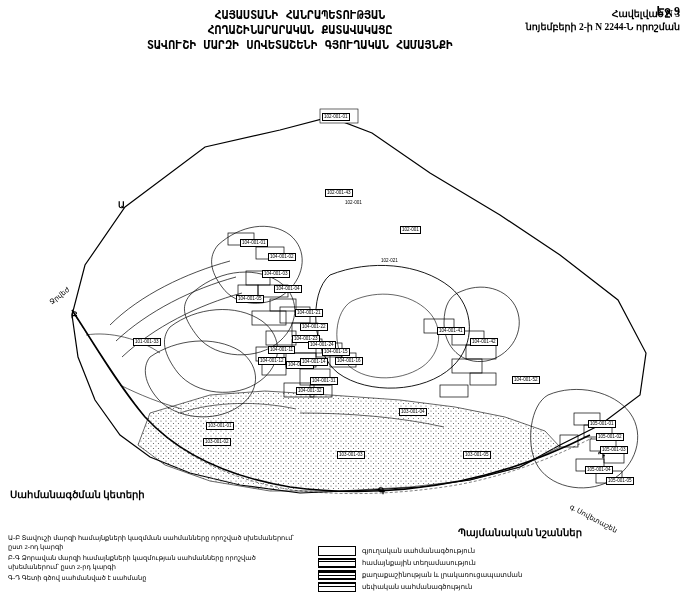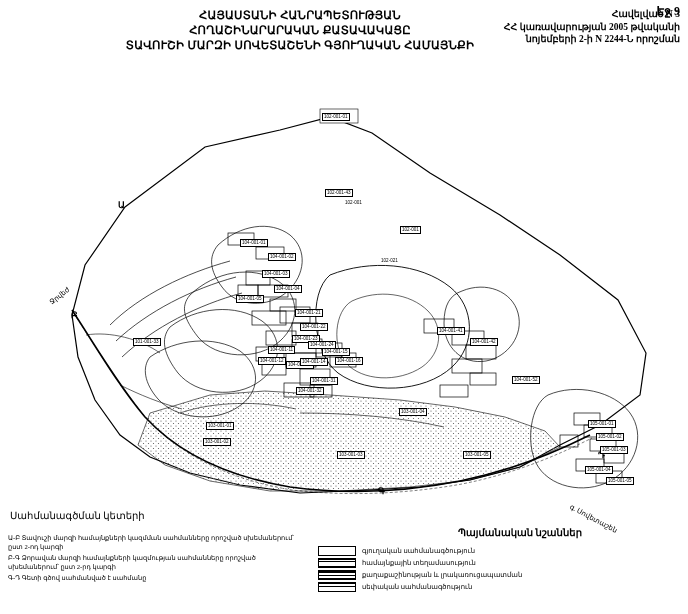--- a/index.html
+++ b/index.html
@@ -10,21 +10,21 @@
     color:#000;
     position:relative;
     overflow:hidden;
   }
   .page{position:absolute;inset:0;}
 
   
   .hdr-title{
     position:absolute;left:0;top:8px;width:600px;
     text-align:center;
-    font-family:Liberation Sans, sans-serif;
+    font-family:Liberation Mono, monospace;
     font-weight:bold;
     font-size:11.5px;
     line-height:15px;
     letter-spacing:.2px;
   }
   .hdr-title div{white-space:nowrap;}
   .hdr-right{
     position:absolute;right:8px;top:8px;width:250px;
     text-align:right;
     font-weight:bold;
@@ -61,21 +61,21 @@
     font-size:7px;
     white-space:nowrap;
   }
   .label.big{font-size:9px;font-weight:bold;}
   .label.rot{transform:rotate(-38deg);transform-origin:left top;}
   .label.rot3{transform:rotate(28deg);transform-origin:left top;}
 
   
   .leg-left-title{
     position:absolute;left:10px;top:489px;
-    font-size:10px;font-weight:normal;margin-top:21px;
+    font-size:10px;font-weight:bold;
   }
   .leg-left{
     position:absolute;left:8px;top:534px;width:300px;
     font-size:6.6px;line-height:8.6px;
   }
   .leg-left p{margin:0 0 3px 0;}
   .leg-right-title{
     position:absolute;left:360px;top:527px;width:320px;
     text-align:center;
     font-size:10px;font-weight:bold;
@@ -108,21 +108,20 @@
   <div class="hdr-code">Էջ 9</div>
 
   <div class="hdr-title">
     <div>ՀԱՅԱՍՏԱՆԻ ՀԱՆՐԱՊԵՏՈՒԹՅԱՆ</div>
     <div>ՀՈՂԱՇԻՆԱՐԱՐԱԿԱՆ ՔԱՏԱՎԱԿԱՑԸ</div>
     <div>ՏԱՎՈՒՇԻ ՄԱՐԶԻ ՍՈՎԵՏԱՇԵՆԻ ԳՅՈՒՂԱԿԱՆ ՀԱՄԱՅՆՔԻ</div>
   </div>
 
   <div class="hdr-right">
     <div>Հավելված N 3</div>
-    <div>ՀՀ կառավարության 2005 թվականի</div>
     <div>նոյեմբերի 2-ի N 2244-Ն որոշման</div>
   </div>
 
   <div class="map">
     <svg width="688" height="430" viewBox="0 0 688 430">
       <defs>
         <pattern id="dots" width="5" height="5" patternUnits="userSpaceOnUse">
           <circle cx="1" cy="1" r="0.6" fill="#555"></circle>
           <circle cx="3.5" cy="3.5" r="0.6" fill="#555"></circle>
         </pattern>

